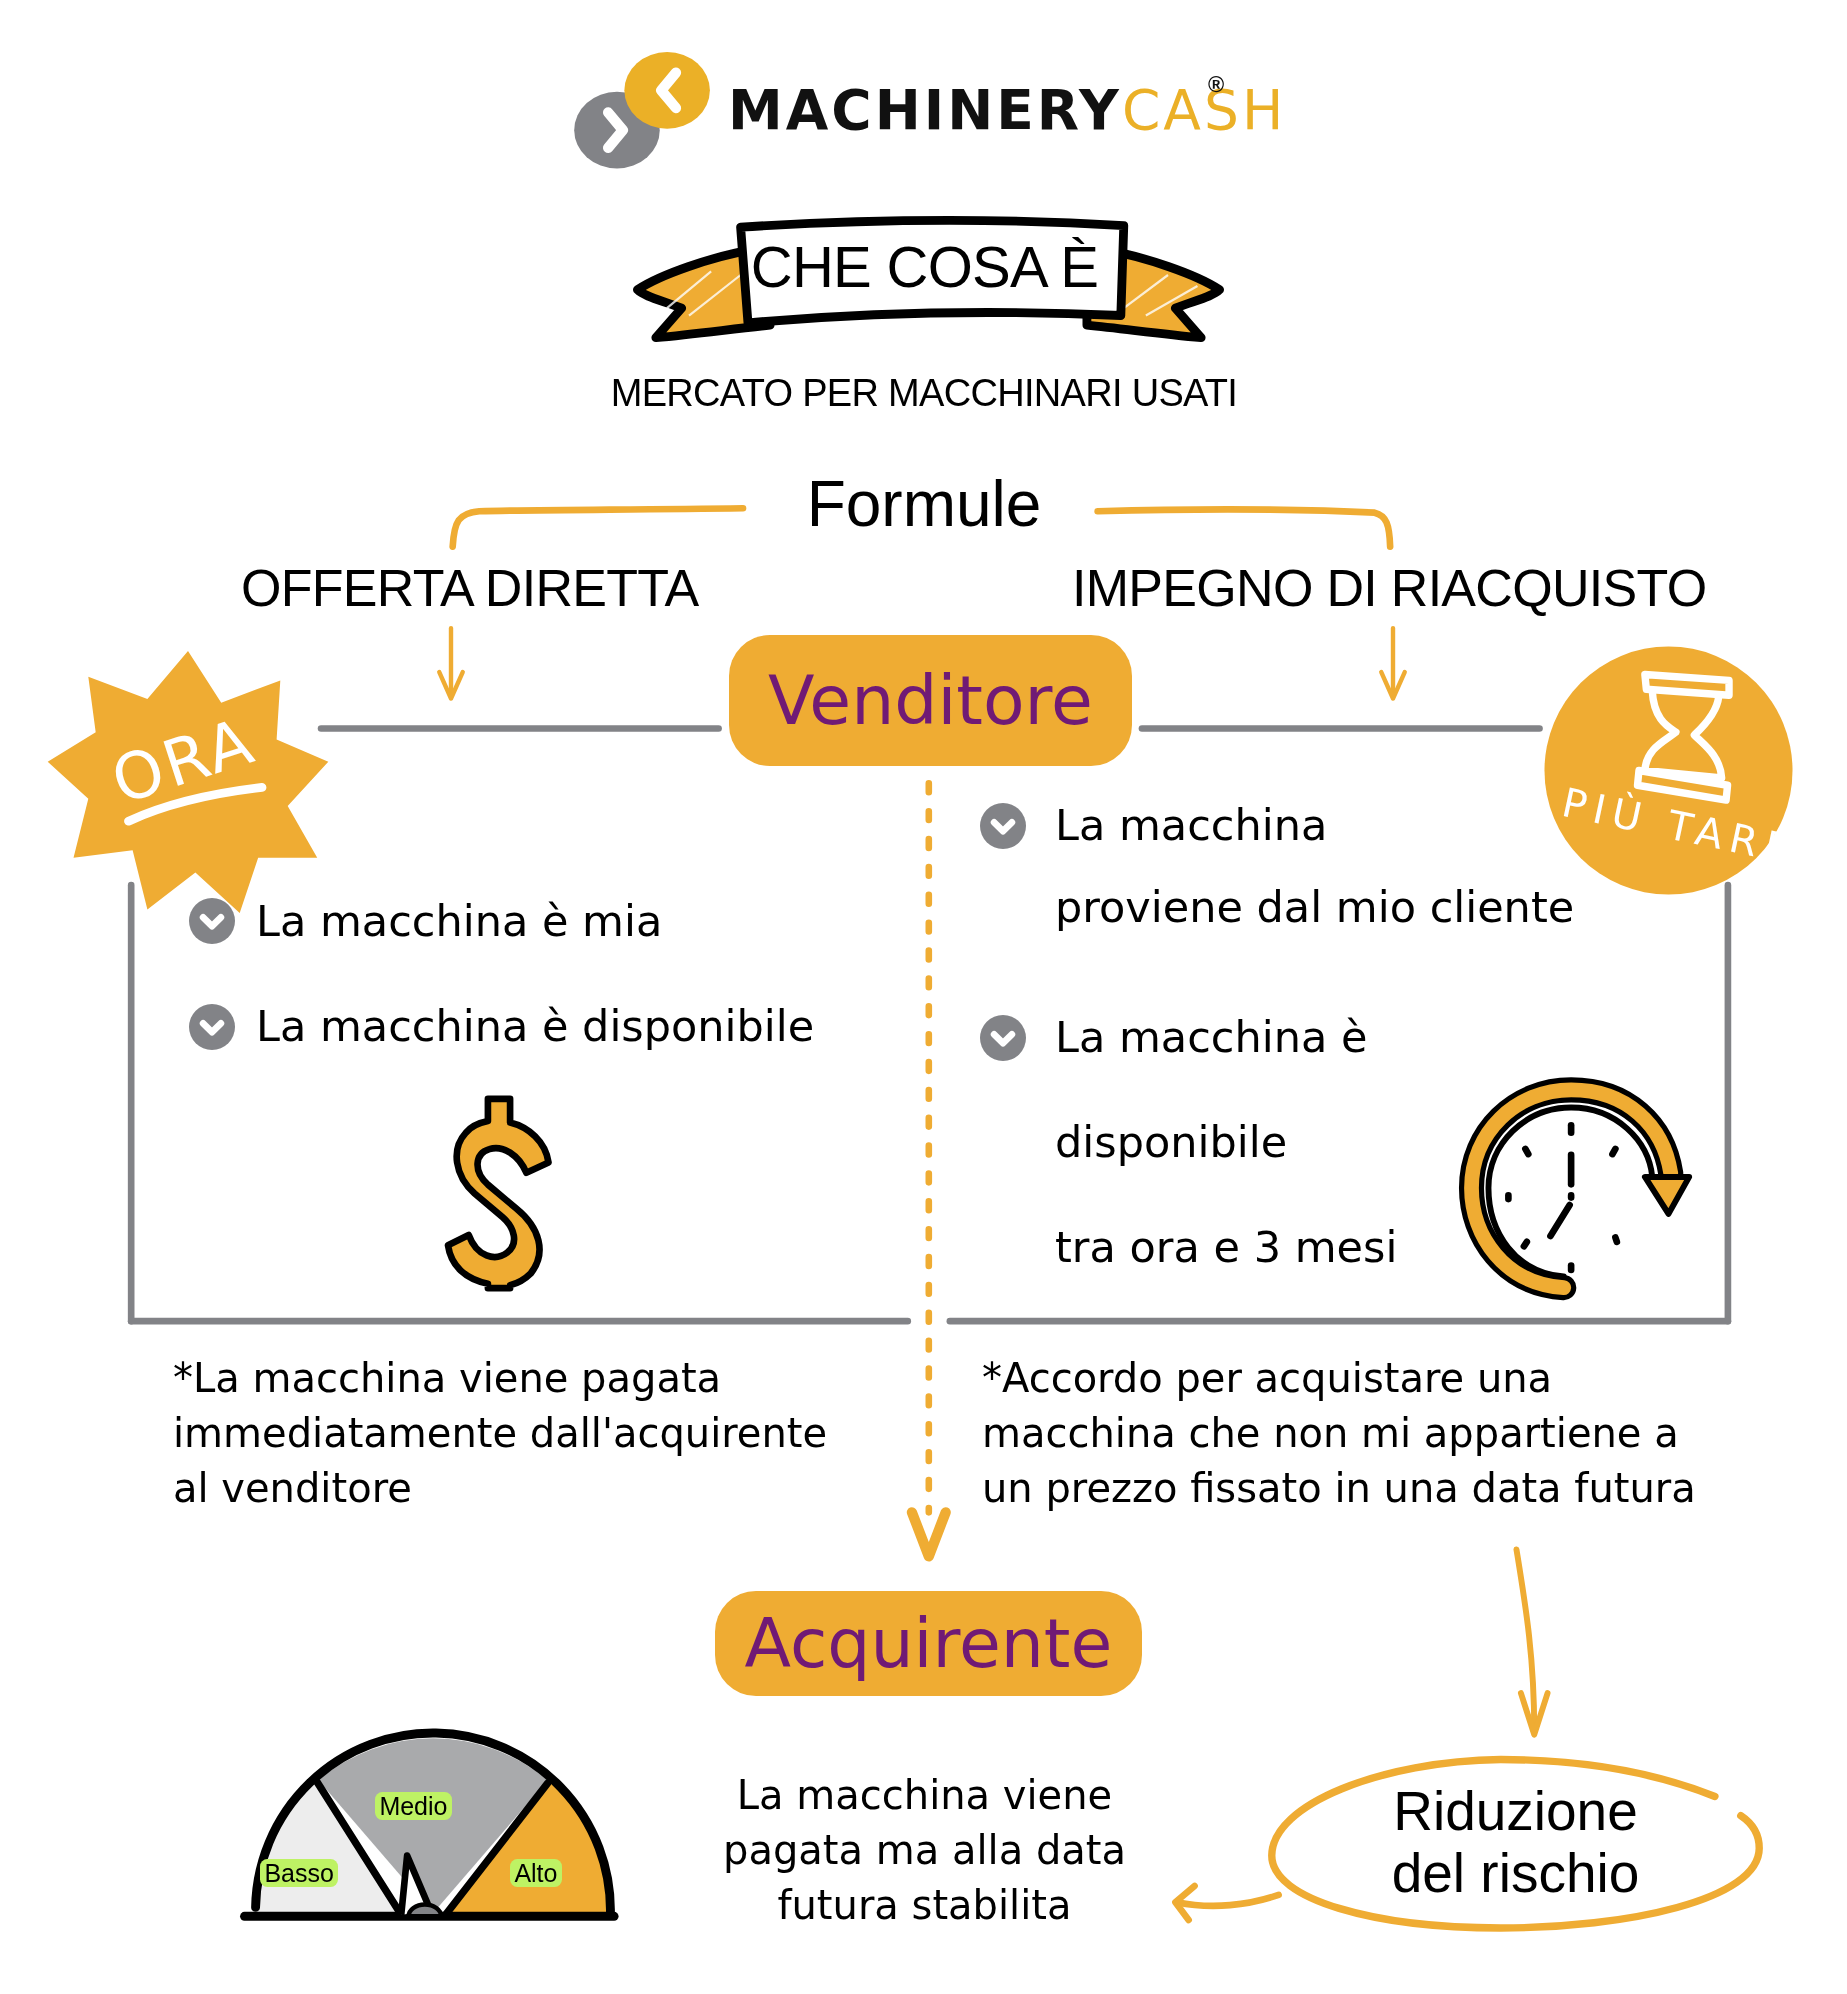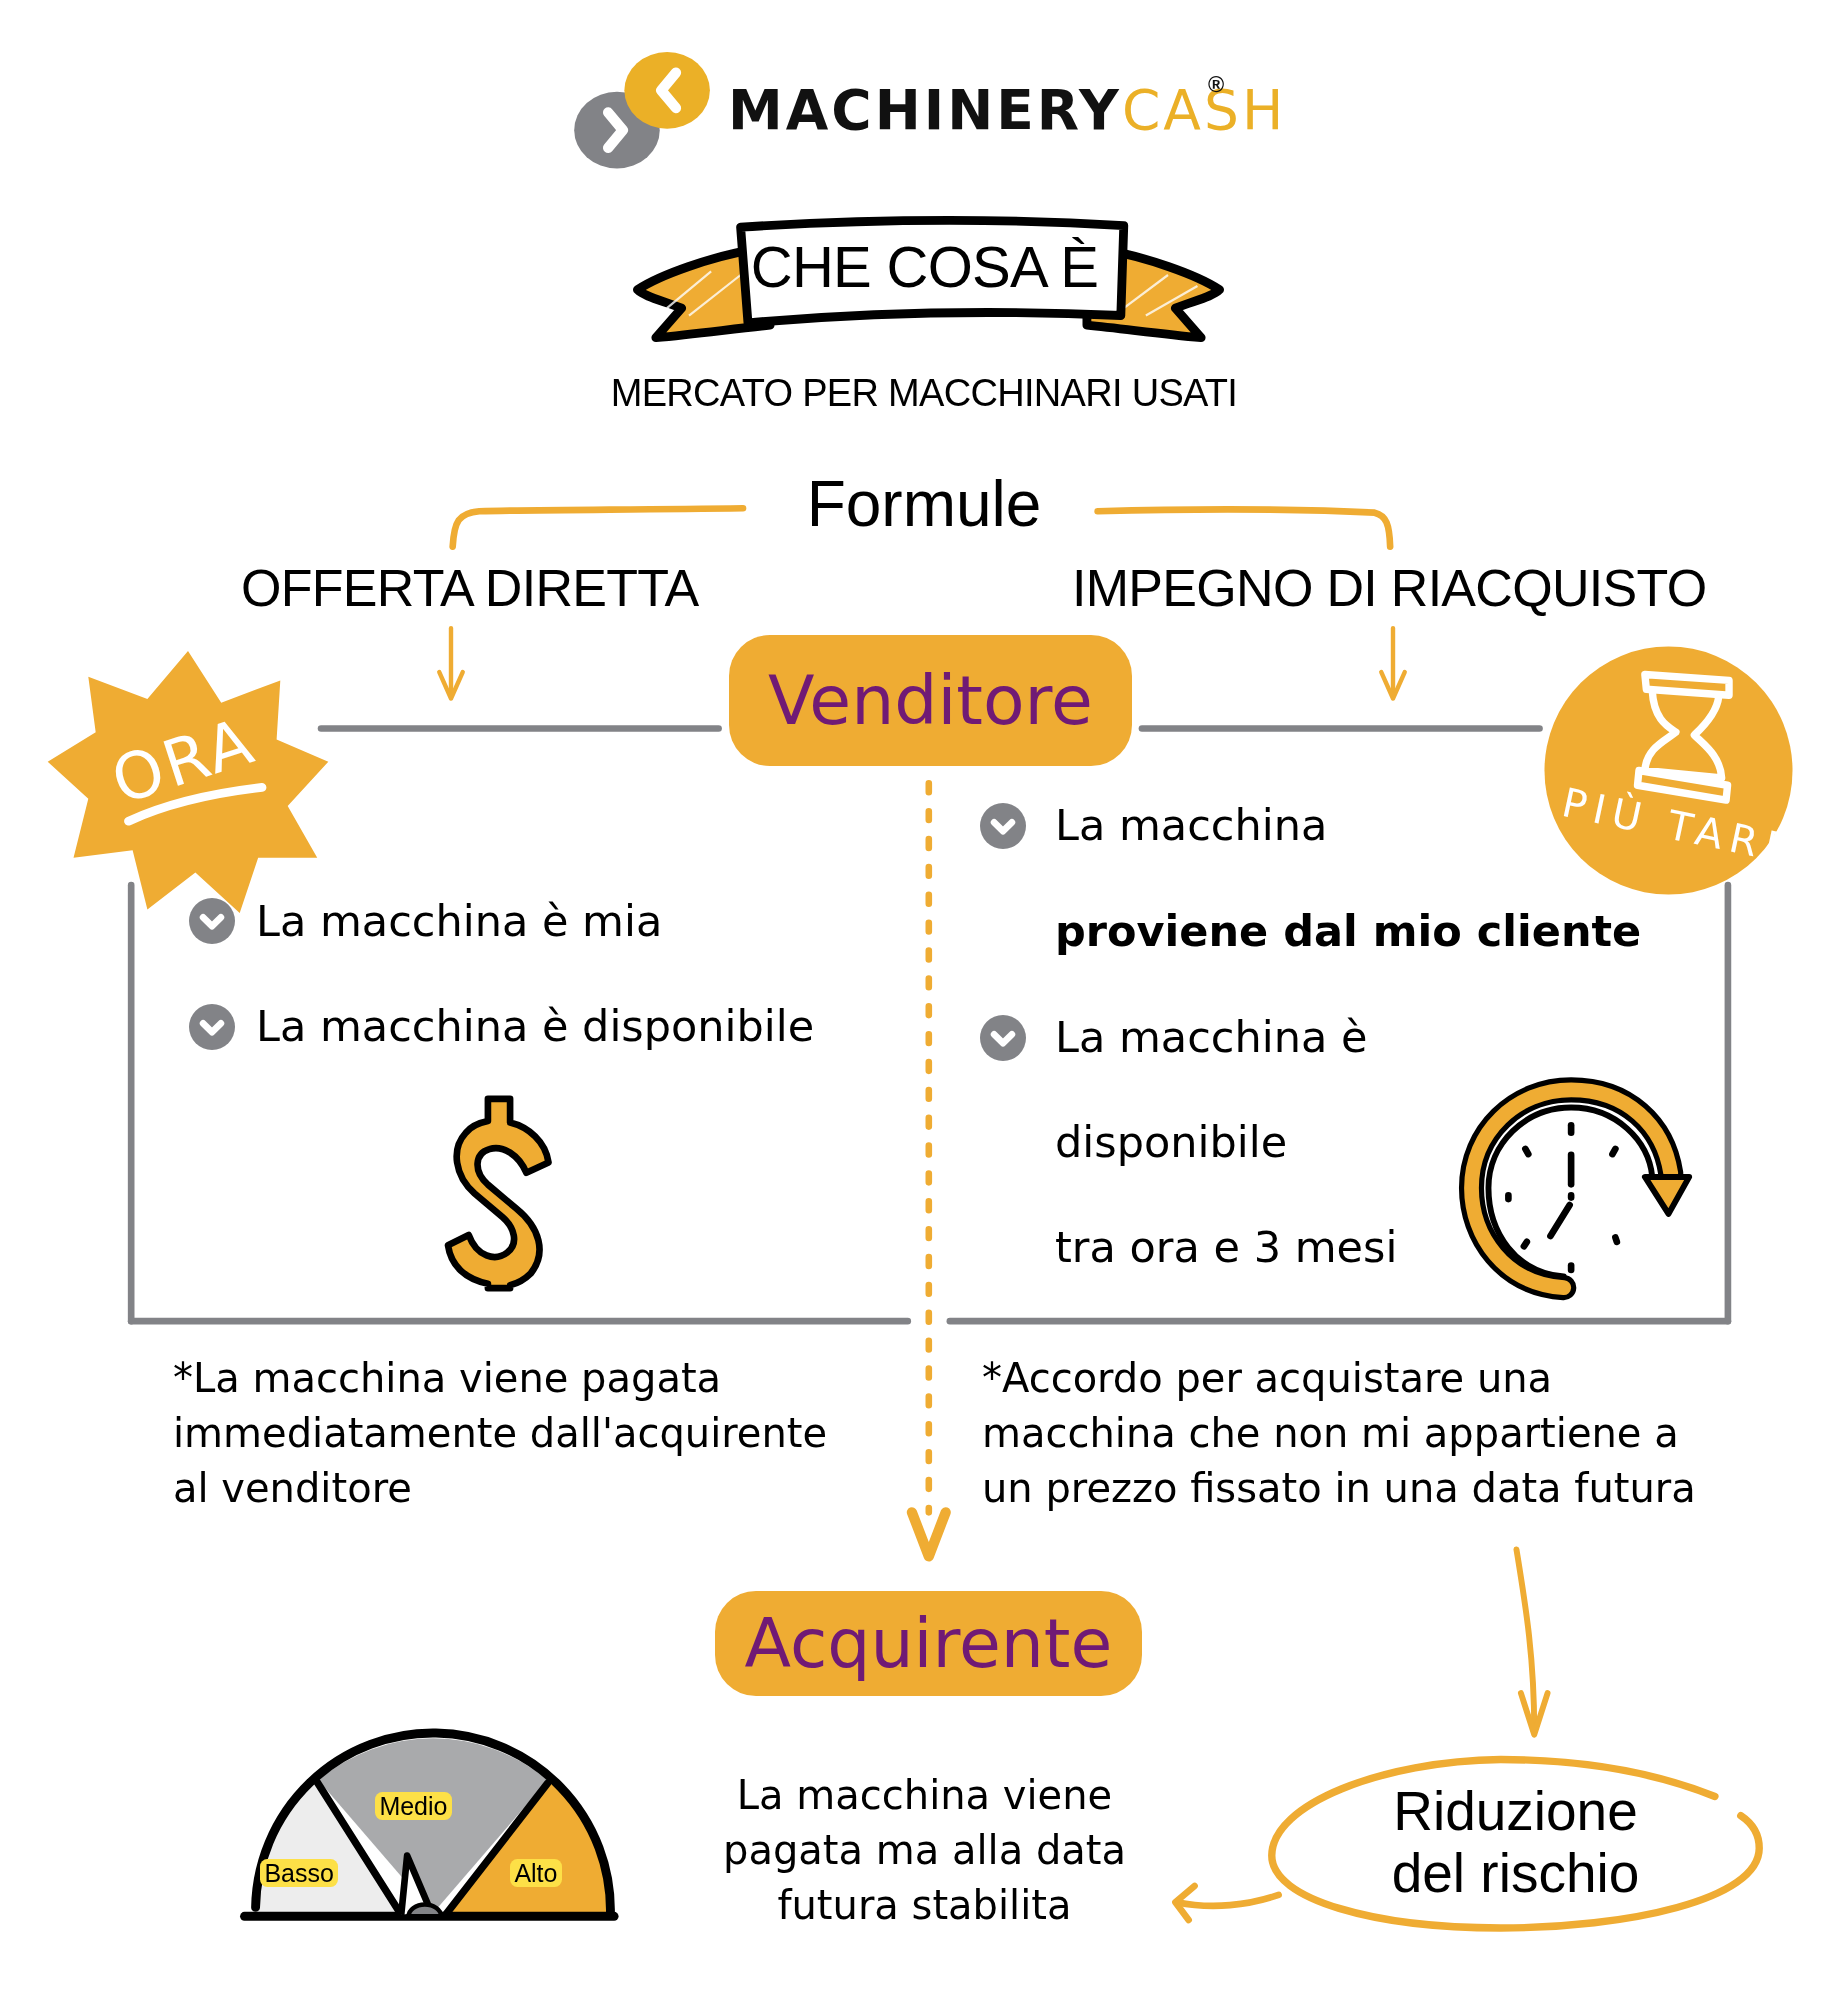--- a/index.html
+++ b/index.html
@@ -23,21 +23,21 @@
           display:flex; align-items:center; justify-content:center;
           font-size:68px; line-height:1; font-family:"DejaVu Sans", sans-serif; }
   .check { position:absolute; width:46px; height:46px; border-radius:50%; background:#828387; }
   .check svg { left:0; top:0; }
   .item { position:absolute; font-family:"DejaVu Sans", sans-serif; font-size:43px; line-height:1; white-space:nowrap; }
   .note { position:absolute; font-family:"DejaVu Sans", sans-serif; font-size:40px; line-height:55px; white-space:nowrap; }
   .center-note { position:absolute; left:673px; width:503px; top:1768px; text-align:center;
                  font-family:"DejaVu Sans", sans-serif; font-size:40px; line-height:55px; }
   .ellipse-label { position:absolute; left:1301px; width:429px; top:1780px; text-align:center;
                    font-size:55px; line-height:62px; }
-  .gauge-label { position:absolute; font-size:25px; line-height:1; background:#fde047; padding:1.5px 4.4px; border-radius:7.4px; }
+  .gauge-label { position:absolute; font-size:25px; line-height:1; background:#bef264; padding:1.5px 4.4px; border-radius:7.4px; }
   .badge-text { position:absolute; color:#fff; font-family:"DejaVu Sans", sans-serif; }
 </style>
 </head>
 <body>
 
 <div>
   <svg style="left:571px;top:52px;" width="148" height="118" viewBox="0 0 200 160">
     <ellipse cx="62" cy="106" rx="58" ry="52" fill="#828387"></ellipse>
     <path d="M50 82 L70 106 L50 130" stroke="#fff" stroke-width="14" fill="none" stroke-linecap="round" stroke-linejoin="round"></path>
     <ellipse cx="130" cy="52" rx="58" ry="52" fill="#EBB027"></ellipse>
@@ -156,21 +156,21 @@
   </div>
 </div>
 
 <div>
   <div class="check" style="left:980px;top:803px;">
     <svg width="46" height="46" viewBox="0 0 62 62">
         <path d="M19 26 L31 38 L43 26" stroke="#fff" stroke-width="9" fill="none" stroke-linecap="round" stroke-linejoin="round"></path>
       </svg>
   </div>
   <div class="item" style="left:1055px;top:804px;">La macchina</div>
-  <div class="item" style="left:1055px;top:910px;font-weight:bold;">proviene dal mio cliente</div>
+  <div class="item" style="left:1055px;top:886px;">proviene dal mio cliente</div>
 
   <div class="check" style="left:980px;top:1015px;">
     <svg width="46" height="46" viewBox="0 0 62 62">
         <path d="M19 26 L31 38 L43 26" stroke="#fff" stroke-width="9" fill="none" stroke-linecap="round" stroke-linejoin="round"></path>
       </svg>
   </div>
   <div class="item" style="left:1055px;top:1016px;">La macchina è</div>
   <div class="item" style="left:1055px;top:1121px;">disponibile</div>
   <div class="item" style="left:1055px;top:1226px;">tra ora e 3 mesi</div>
 

